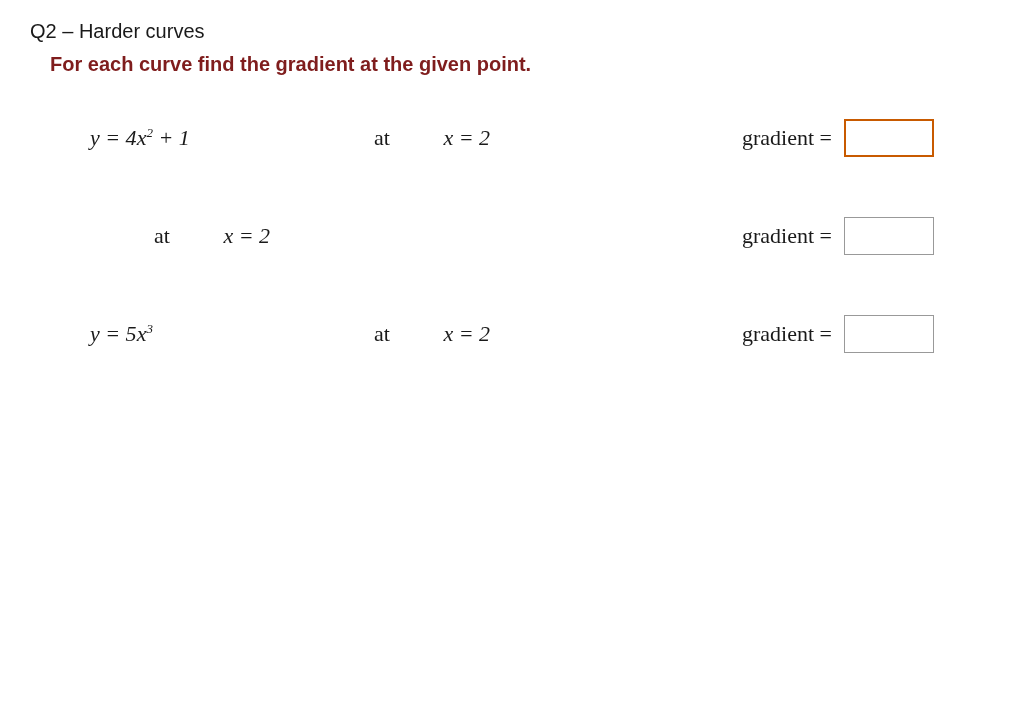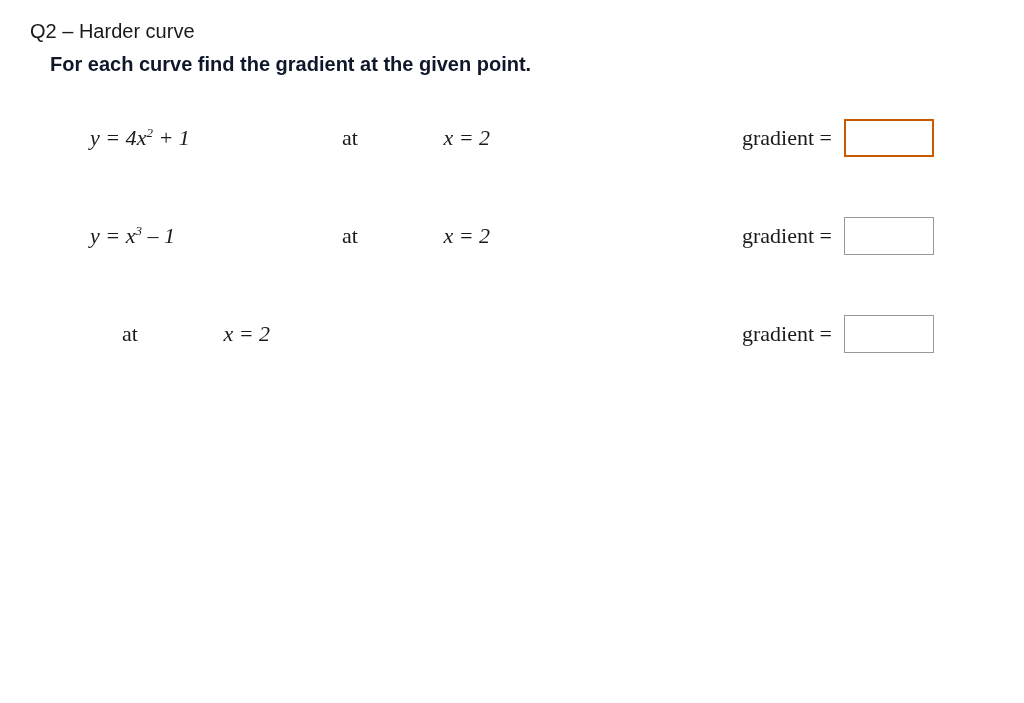--- a/index.html
+++ b/index.html
@@ -22,21 +22,21 @@
       font-family: Arial, Helvetica, sans-serif;
       font-size: 20px;
       color: #1a1a1a;
       font-weight: normal;
       margin-bottom: 10px;
     }
 
     .subtitle {
       font-family: Arial, Helvetica, sans-serif;
       font-size: 20px;
-      color: #0f172a;
+      color: #7f1d1d;
       font-weight: bold;
       margin-bottom: 40px;
       padding-left: 20px;
     }
 
     .problems-container {
       padding-left: 60px;
       margin-top: 43px;
     }
 
@@ -50,21 +50,21 @@
       font-style: italic;
       font-size: 22px;
       width: 220px;
       min-width: 220px;
     }
 
     .at-label {
       font-style: normal;
       font-size: 22px;
       width: 80px;
-      text-align: center;
+      text-align: right;
     }
 
     .x-value {
       font-style: italic;
       font-size: 22px;
       width: 100px;
       text-align: right;
     }
 
     .gradient-section {
@@ -102,55 +102,55 @@
       vertical-align: super;
     }
 
     .math-italic {
       font-style: italic;
     }
   </style>
 </head>
 <body>
 
-<h1 class="page-title">Q2 – Harder curve</h1>
+<h1 class="page-title">Q2 – Harder curves</h1>
 
 <p class="subtitle">For each curve find the gradient at the given point.</p>
 
 <div class="problems-container">
 
   <div class="problem-row">
     <div class="equation">
       <span class="math-italic">y</span> = 4<span class="math-italic">x</span><sup>2</sup> + 1
     </div>
     <div class="at-label">at</div>
     <div class="x-value">
       <span class="math-italic">x</span> = 2
     </div>
     <div class="gradient-section">
       <span class="gradient-label">gradient =</span>
       <input type="text" class="answer-box active-box" value="" style="">
     </div>
   </div>
 
   <div class="problem-row">
-    <div class="equation">
-      <span class="math-italic">y</span> = <span class="math-italic">x</span><sup>3</sup> – 1
-    </div>
     <div class="at-label">at</div>
     <div class="x-value">
       <span class="math-italic">x</span> = 2
     </div>
     <div class="gradient-section">
       <span class="gradient-label">gradient =</span>
       <input type="text" class="answer-box" value="" style="">
     </div>
   </div>
 
   <div class="problem-row">
+    <div class="equation">
+      <span class="math-italic">y</span> = 5<span class="math-italic">x</span><sup>3</sup>
+    </div>
     <div class="at-label">at</div>
     <div class="x-value">
       <span class="math-italic">x</span> = 2
     </div>
     <div class="gradient-section">
       <span class="gradient-label">gradient =</span>
       <input type="text" class="answer-box" value="" style="">
     </div>
   </div>
 

